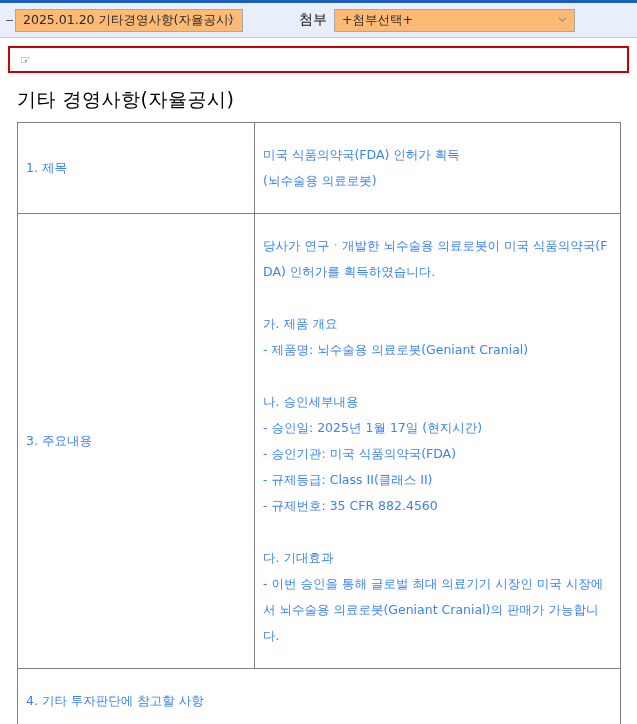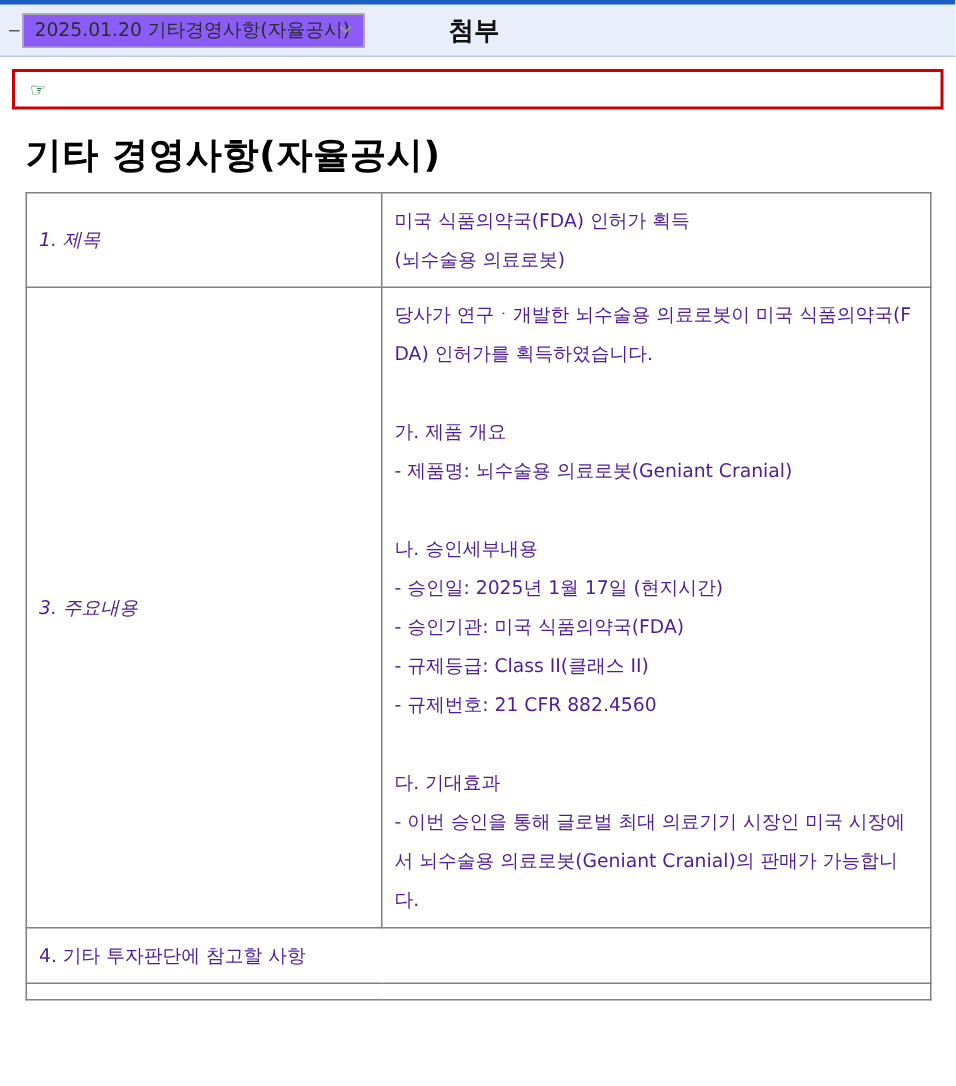--- a/index.html
+++ b/index.html
@@ -31,21 +31,21 @@
     position: relative;
   }
   .left-tick {
     width: 7px;
     height: 1px;
     background: #5b5b5b;
     margin-right: 2px;
     flex: 0 0 auto;
   }
   .combo {
-    background: #8b5cf6;
+    background: #fdba74;
     border: 1px solid #a8a8a8;
     height: 23px;
     box-sizing: border-box;
     display: flex;
     align-items: center;
     position: relative;
     padding: 0 22px 0 7px;
     font-size: 12.5px;
     color: #2b2b2b;
     white-space: nowrap;
@@ -57,22 +57,22 @@
     position: absolute;
     right: 7px;
     top: 50%;
     width: 9px;
     height: 9px;
     margin-top: -5px;
     pointer-events: none;
   }
   .combo .chev svg { display: block; }
   .att-label {
-    font-weight: bold;
-    font-size: 17px;
+    font-weight: normal;
+    font-size: 14px;
     color: #111;
     margin: 0 7px 0 0;
     white-space: nowrap;
   }
   .spacer-mid { width: 56px; flex: 0 0 auto; }
 
   
   .notice-wrap {
     padding: 8px 8px 0 8px;
   }
@@ -91,49 +91,48 @@
   }
   .notice .hand {
     margin-right: 4px;
     font-size: 12px;
     line-height: 1;
   }
 
   
   .page-title {
     margin: 14px 0 9px 17px;
-    font-size: 24px;
-    font-weight: bold;
+    font-size: 19px;
+    font-weight: normal;
     letter-spacing: 0.5px;
     color: #000000;
   }
 
   
   .doc-table {
     width: 604px;
     margin-left: 17px;
     border-collapse: collapse;
     table-layout: fixed;
     font-size: 12.5px;
   }
   .doc-table td {
     border: 1px solid #808080;
-    padding: 5px 8px;
+    padding: 19px 8px;
     vertical-align: top;
     line-height: 26px;
-    color: #4c1d95;
+    color: #3b82f6;
     word-break: break-all;
   }
   td.label-cell {
     width: 220px;
     vertical-align: middle;
   }
   td.label-top {
     vertical-align: middle;
-    font-style: italic;
   }
   td.value-cell {
     vertical-align: top;
   }
   td.mid {
     vertical-align: middle;
   }
   .pre {
     white-space: pre-wrap;
     line-height: 26px;
@@ -157,20 +156,28 @@
       <svg width="9" height="9" viewBox="0 0 10 10">
           <path d="M1 3 L5 7 L9 3" stroke="#9a9a9a" stroke-width="1.4" fill="none"></path>
         </svg>
     </span>
   </div>
 
   <span class="spacer-mid"></span>
 
   <span class="att-label">첨부</span>
 
+  <div class="combo combo-att">
+    <span>+첨부선택+</span>
+    <span class="chev">
+      <svg width="9" height="9" viewBox="0 0 10 10">
+          <path d="M1 3 L5 7 L9 3" stroke="#9a9a9a" stroke-width="1.4" fill="none"></path>
+        </svg>
+    </span>
+  </div>
 </div>
 
 <div class="notice-wrap">
   <div class="notice">
     <span class="hand">☞</span>
   </div>
 </div>
 
 <div class="page-title">기타  경영사항(자율공시)</div>
 
@@ -189,21 +196,21 @@
       <td class="value-cell">
         <div class="pre">당사가 연구ㆍ개발한 뇌수술용 의료로봇이 미국 식품의약국(FDA) 인허가를 획득하였습니다.
 
 가. 제품 개요
 - 제품명: 뇌수술용 의료로봇(Geniant Cranial)
 
 나. 승인세부내용
 - 승인일: 2025년 1월 17일 (현지시간)
 - 승인기관: 미국 식품의약국(FDA)
 - 규제등급: Class II(클래스 II)
-- 규제번호: 21 CFR 882.4560
+- 규제번호: 35 CFR 882.4560
 
 다. 기대효과
 - 이번 승인을 통해 글로벌 최대 의료기기 시장인 미국 시장에서 뇌수술용 의료로봇(Geniant Cranial)의 판매가 가능합니다.</div>
       </td>
     </tr>
 
 
     <tr>
       <td class="full" colspan="2">4. 기타 투자판단에 참고할 사항</td>
     </tr>

